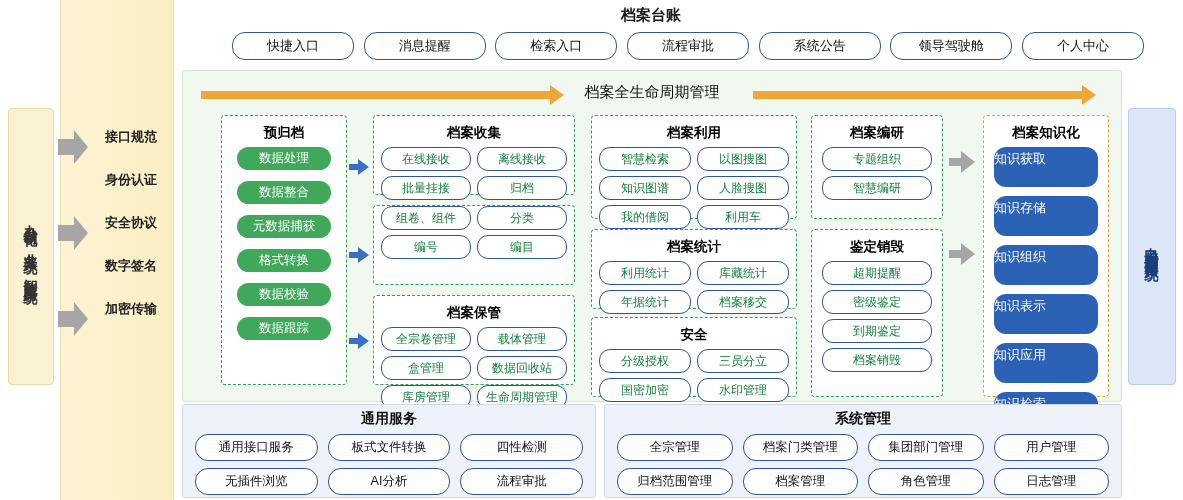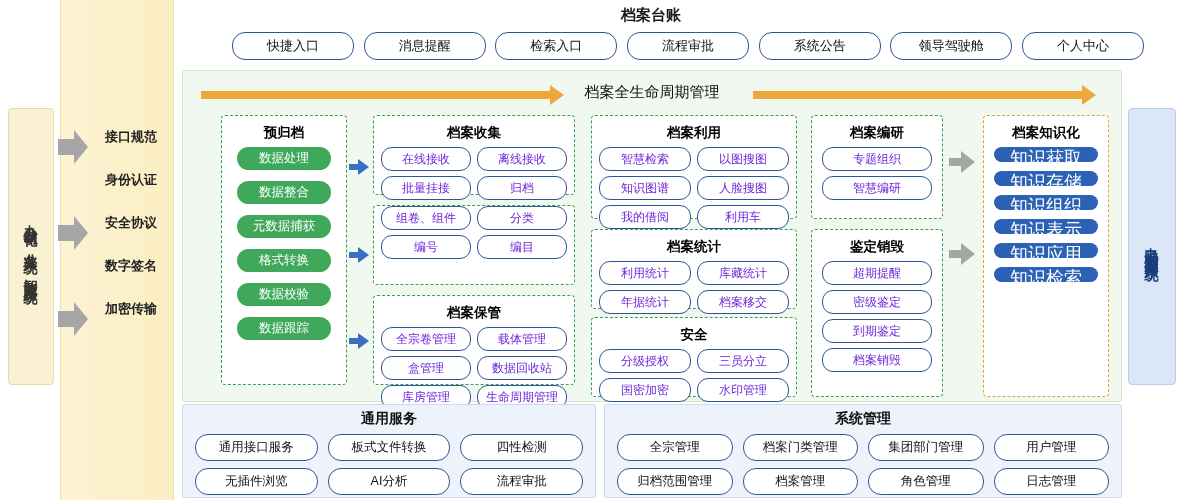--- a/index.html
+++ b/index.html
@@ -109,25 +109,25 @@
 
   
   .gitem{
     height:23px;line-height:23px;border-radius:12px;background:#3fa85b;
     color:#fff;font-size:12.5px;text-align:center;margin:0 auto 6px auto;
     width:94px;
   }
   
   .bitem{
     height:22px;line-height:22px;border-radius:11px;border:1px solid #2f5597;
-    background:#fff;color:#6d28d9;font-size:12px;text-align:center;
+    background:#fff;color:#15803d;font-size:12px;text-align:center;
   }
   .bfill{
-    height:15px;line-height:23px;border-radius:12px;background:#2c62b5;
-    color:#fff;font-size:18px;text-align:center;border:none;
+    height:40px;line-height:23px;border-radius:12px;background:#2c62b5;
+    color:#fff;font-size:13px;text-align:left;border:none;
   }
   .grid2{display:grid;grid-template-columns:1fr 1fr;gap:5px 6px;padding:0 7px;}
   .grid1{display:grid;grid-template-columns:1fr;gap:5px;padding:0 10px;}
 
   
   .barrow{position:absolute;width:20px;height:16px;}
   .barrow:before{
     content:"";position:absolute;left:0;top:5px;width:10px;height:6px;background:#3b6fc4;
   }
   .barrow:after{

